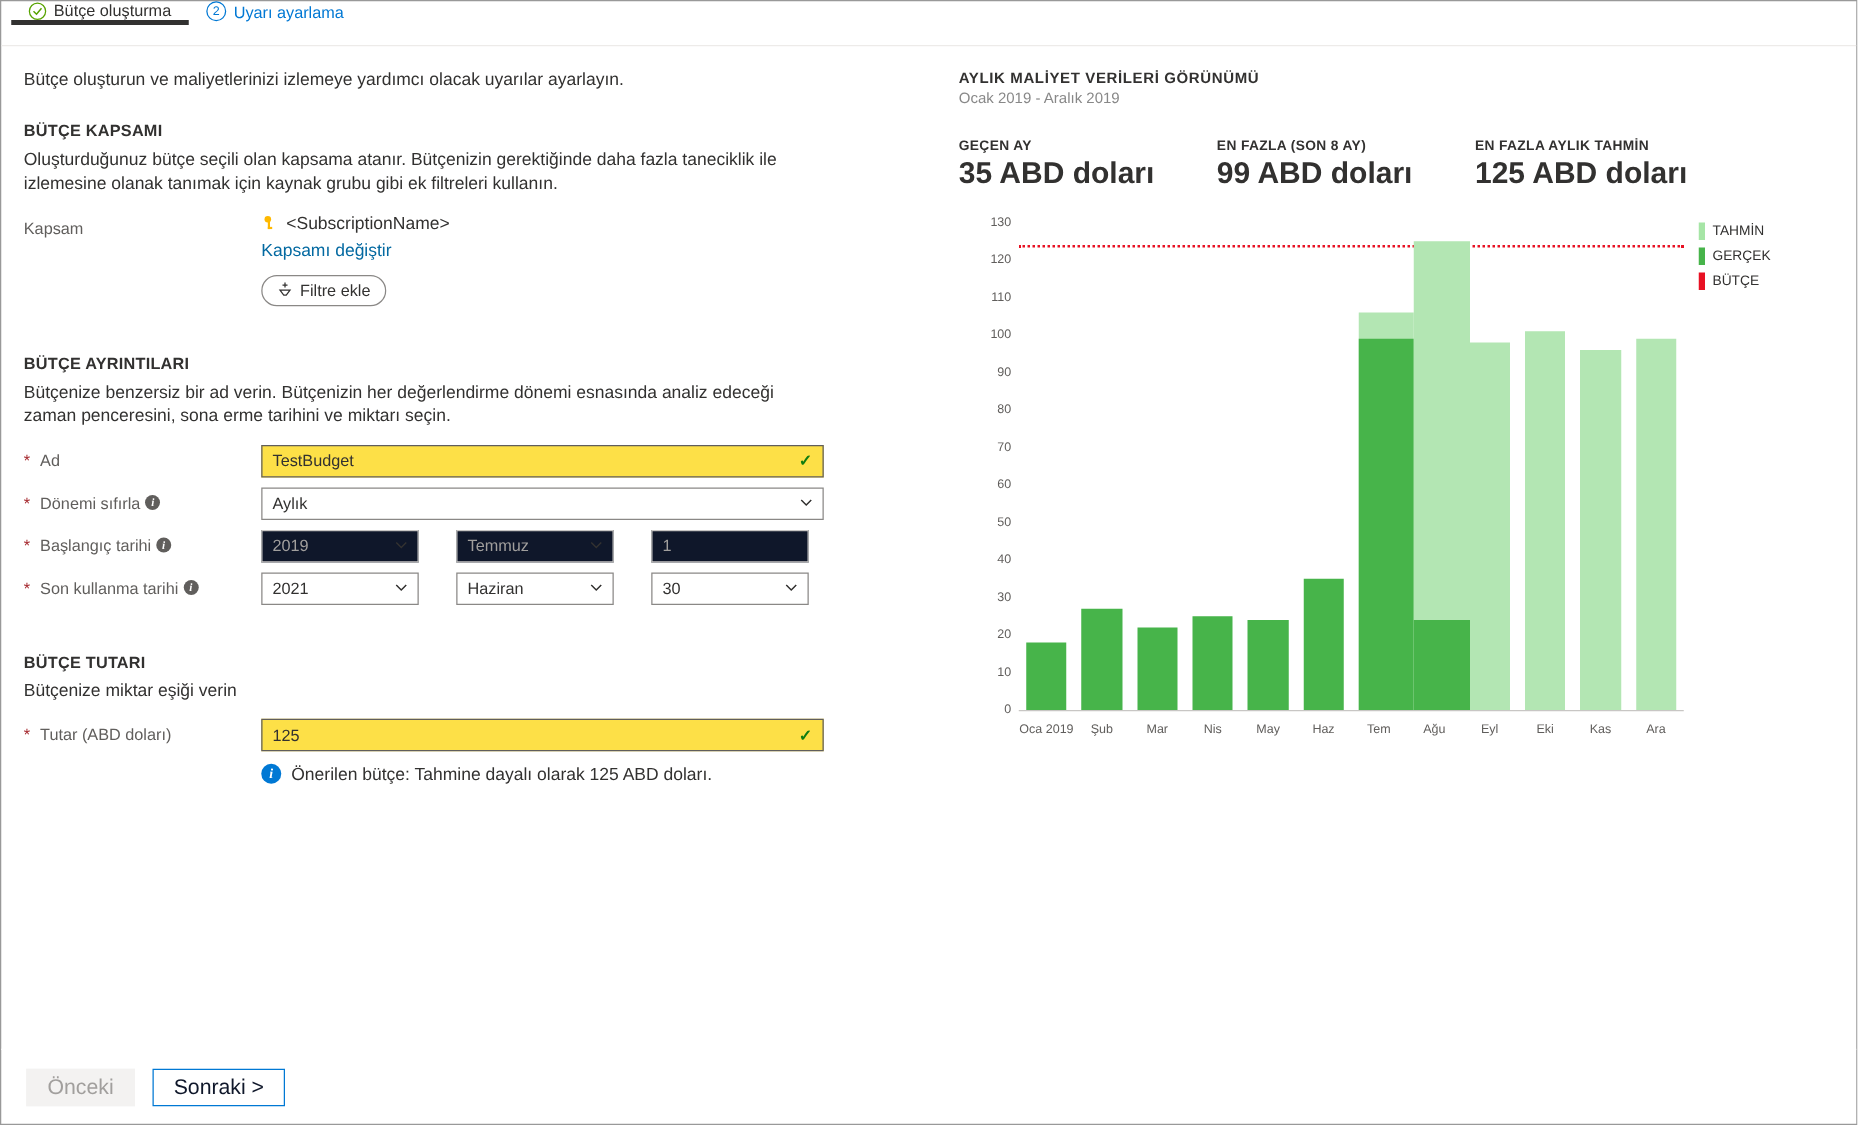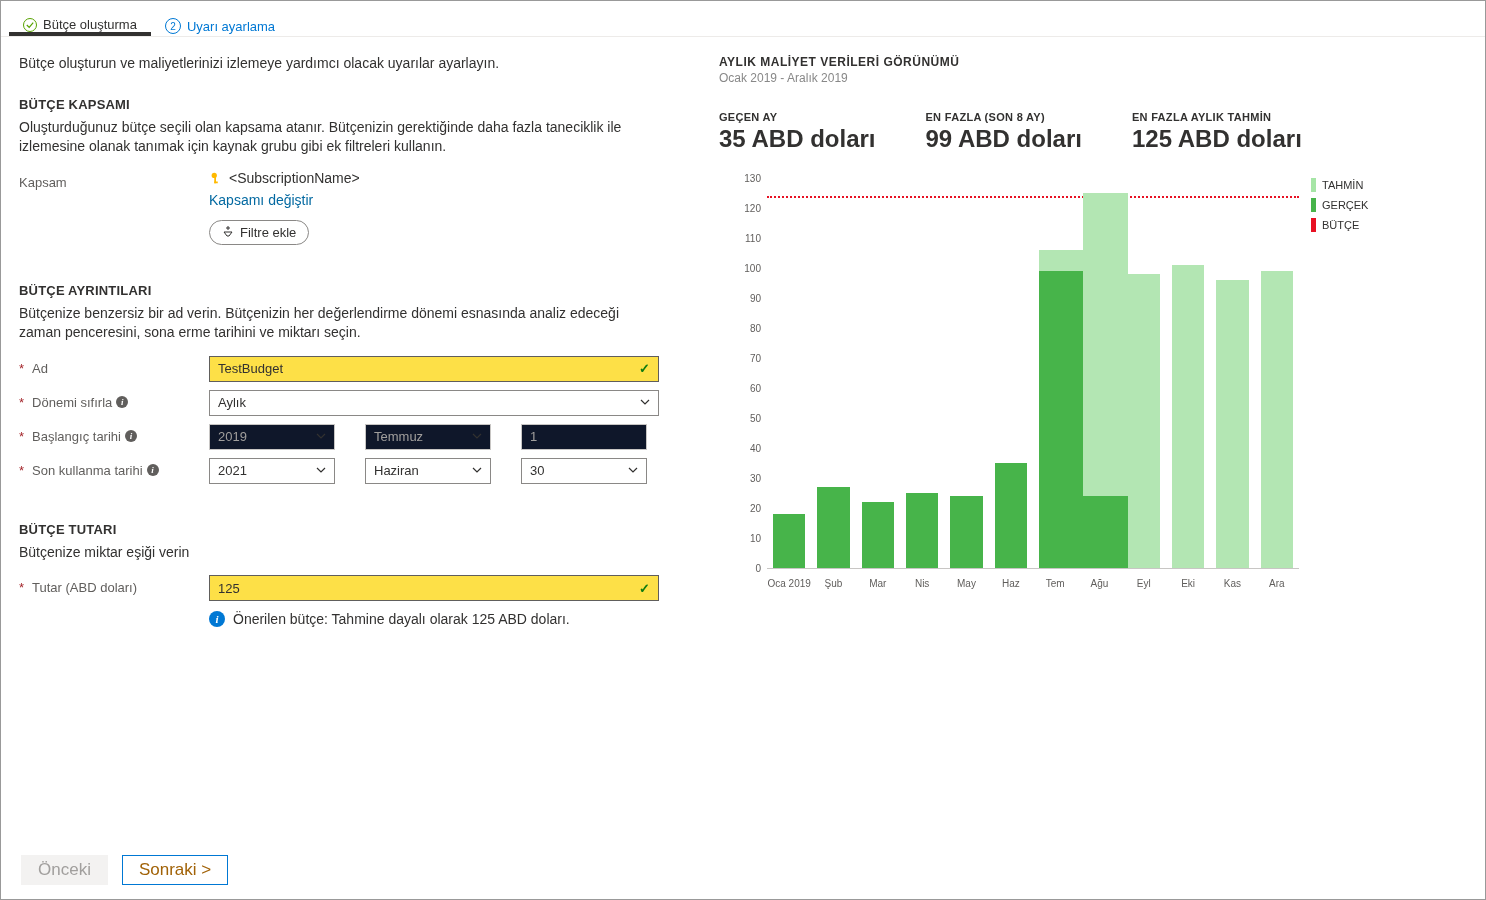--- a/index.html
+++ b/index.html
@@ -1,26 +1,26 @@
 <!DOCTYPE html>
 <html><head>
 <meta charset="utf-8">
 <style>
   * { box-sizing: border-box; margin: 0; padding: 0; font-family: "Segoe UI", Arial, sans-serif; }
   body { background: #fff; color: #323130; font-size: 13px; }
   .frame { border: 1px solid #999; width: 1486px; height: 900px; margin: 0; display: flex; flex-direction: column; }
-  .tabs { display: flex; border-bottom: 1px solid #edebe9; height: 36px; align-items: flex-end; padding-left:8px;}
+  .tabs { display: flex; border-bottom: 1px solid #edebe9; height: 36px; align-items: flex-start; padding-left:8px;}
   .tab { display: flex; align-items: center; gap: 6px; padding: 0 14px; cursor: pointer; font-size: 13px; color: #323130; border-bottom: 2px solid transparent;}
   .tab.active { border-bottom: 4px solid #323130; font-weight: 400; }
   .tab .check { width:14px; height:14px; border:1.2px solid #57a300; border-radius:50%; display:inline-flex; align-items:center; justify-content:center; color:#57a300;}
   .tab .step { width:16px; height:16px; border:1.2px solid #0078d4; border-radius:50%; display:inline-flex; align-items:center; justify-content:center; color:#0078d4; font-size:10px;}
   .tab.step2 { color:#0078d4; }
   .content { flex:1; display:flex; gap:40px; padding: 18px 24px 8px 18px; overflow:hidden;justify-content:space-between;}
   .left { width: 660px; flex:0 0 660px; }
-  .right { flex:1; }
+  .right { flex:1;margin-left:48px; }
   .intro { font-size:14px; margin-bottom: 26px; }
   .section-title { font-size:13px; font-weight:600; letter-spacing:0.2px; margin-bottom:6px; }
   .section-desc { font-size:14px; margin-bottom:14px; line-height:1.35; max-width:640px;}
   .row { display:flex; align-items:flex-start; margin-bottom:8px; }
   .row-label { width: 190px; flex:0 0 190px; font-size:13px; color:#605e5c; display:flex; align-items:center; gap:4px; padding-top:5px;}
   .row-value { flex:1; }
   .req { color:#a4262c; margin-right:4px; }
   .scope-val { display:flex; align-items:center; gap:6px; font-size:14px; }
   .key-icon { width:14px; height:14px; display:inline-block; }
   .link { color:#0369a1; cursor:pointer; font-size:14px;}
@@ -32,21 +32,21 @@
   .date-row { display:flex; gap:30px; }
   .date-row .select { width:126px; }
   .full-select { width:450px; justify-content:space-between; display:flex;}
   .info-icon { width:12px; height:12px; border-radius:50%; background:#605e5c; color:#fff; display:inline-flex; align-items:center; justify-content:center; font-size:9px; font-weight:bold; font-style:italic; font-family:Georgia,serif;}
   .info-blue { width:16px; height:16px; border-radius:50%; background:#0078d4; color:#fff; display:inline-flex; align-items:center; justify-content:center; font-size:11px; font-weight:bold; font-style:italic; font-family:Georgia,serif; flex:0 0 16px; margin-right:8px;}
   .suggest { display:flex; align-items:center; font-size:14px; margin-top:10px; padding-left:0;}
   .spacer-lg { height:30px; }
   .footer { height:60px; border-top:1px solid #fff; display:flex; align-items:center; gap:14px; padding-left:20px;}
   .btn { height:30px; padding:0 16px; font-size:17px; display:inline-flex; align-items:center; cursor:pointer;}
   .btn.secondary { background:#f3f2f1; border:1px solid #f3f2f1; color:#a19f9d;}
-  .btn.primary { background:#fff; border:1px solid #0078d4; color:#a16207;}
+  .btn.primary { background:#fff; border:1px solid #0078d4; color:#0f172a;}
   
   .right-title { font-size:12px; font-weight:600; letter-spacing:0.5px; color:#323130;}
   .right-sub { font-size:12px; color:#888; margin-top:2px; margin-bottom:26px;}
   .stats { display:flex; gap:50px; margin-bottom:25px;}
   .stat-lbl { font-size:11px; font-weight:600; color:#323130; letter-spacing:0.3px;}
   .stat-val { font-size:24px; font-weight:600; color:#323130; margin-top:2px;}
   .chart-wrap { display:flex; }
   .chart { width:580px; height:420px; position:relative; }
   .legend { margin-left:12px; font-size:11px; }
   .legend-item { display:flex; align-items:center; gap:6px; margin-bottom:6px;}

